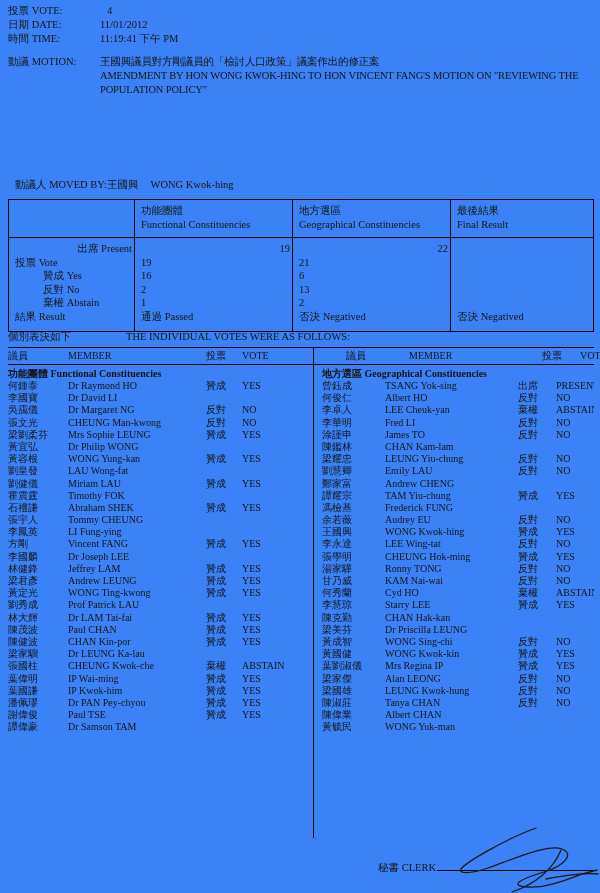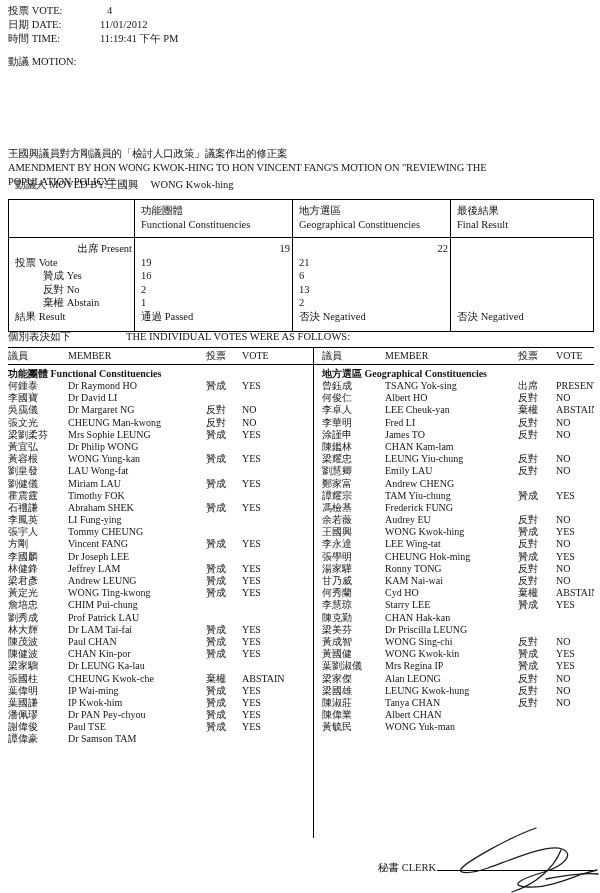--- a/index.html
+++ b/index.html
@@ -1,50 +1,50 @@
 <!DOCTYPE html>
 <html><head>
 <meta charset="utf-8">
 <style>
   * { margin:0; padding:0; box-sizing:border-box; }
   html,body { background:#e8e8e8; }
   .page {
     position:relative; width:600px; height:893px; margin:0 auto;
-    background:#ffffff; color:#151515;
+    background:#3b82f6; color:#151515;
     font-family:"Liberation Serif","DejaVu Serif",serif;
     font-size:10.5px; overflow:hidden;
   }
   .lbl { display:inline-block; width:92px; flex:0 0 92px; }
   
   .meta { position:absolute; top:4px; left:8px; line-height:14px; }
   .meta-row { display:flex; white-space:nowrap; }
   .meta .val4 { padding-left:7px; }
   
-  .motion { position:absolute; top:55px; left:8px; display:flex; line-height:14px;flex-direction:column; }
+  .motion { position:absolute; top:55px; left:8px; display:flex; line-height:14px; }
   .motion-val { width:498px; letter-spacing:-0.15px; }
   
   .movedby { position:absolute; top:178px; left:15px; display:flex; line-height:14px; white-space:nowrap; }
   .movedby .zh { margin-right:12px; }
   
   table.summary { position:absolute; top:199px; left:8px; width:585px;
     border-collapse:collapse; border:1.5px solid #000; font-size:10.5px; table-layout:fixed; }
   table.summary th, table.summary td { vertical-align:top; text-align:left; font-weight:normal;
     padding:0 2px 0 6px; line-height:13.5px; white-space:nowrap; }
   table.summary col.c1 { width:126px; } table.summary col.c2 { width:158px; }
   table.summary col.c3 { width:158px; } table.summary col.c4 { width:143px; }
   table.summary thead th { height:38px; border-bottom:1.5px solid #000; padding-top:4px; }
   table.summary th + th, table.summary td + td { border-left:1px solid #000; }
   table.summary tbody tr:first-child td { padding-top:4px;text-align:right; }
   table.summary tbody tr:last-child td { padding-bottom:8px; }
   td.indent { padding-left:34px !important;margin-top:35px; }
   
   .iv-label { position:absolute; top:330px; left:8px; display:flex; line-height:13px;gap:26px; }
   .iv-table { position:absolute; top:347px; left:8px; width:586px; font-size:10px; }
   .iv-head { display:flex; border-top:1px solid #000; border-bottom:1px solid #000;
-    padding:2px 0 3px 0; line-height:11px; }
+    padding:2px 0 3px 0; line-height:11px;gap:24px; }
   .iv-left { width:302px; flex:0 0 302px; }
   .iv-right { flex:1; margin-left:12px; }
   .grid-l { display:grid; grid-template-columns:60px 138px 36px 1fr; }
   .grid-r { display:grid; grid-template-columns:63px 133px 38px 1fr; }
   .iv-body { display:flex; padding-top:2px;justify-content:center; }
   .group-row { font-weight:bold; line-height:13px; white-space:nowrap; }
   .ivrow { line-height:12.2px; height:12.2px; white-space:nowrap; }
   .ivrow span { overflow:hidden; }
   .iv-divider { position:absolute; left:305px; top:0; width:1px; height:491px; background:#000; }
   
@@ -242,32 +242,32 @@
               <span></span>
               <span></span>
             </div>
             <div class="ivrow grid-l">
               <span>石禮謙</span>
               <span>Abraham SHEK</span>
               <span>贊成</span>
               <span>YES</span>
             </div>
             <div class="ivrow grid-l">
+              <span>張宇人</span>
+              <span>Tommy CHEUNG</span>
+              <span></span>
+              <span></span>
+            </div>
+            <div class="ivrow grid-l">
               <span>李鳳英</span>
               <span>LI Fung-ying</span>
               <span></span>
               <span></span>
             </div>
             <div class="ivrow grid-l">
-              <span>張宇人</span>
-              <span>Tommy CHEUNG</span>
-              <span></span>
-              <span></span>
-            </div>
-            <div class="ivrow grid-l">
               <span>方剛</span>
               <span>Vincent FANG</span>
               <span>贊成</span>
               <span>YES</span>
             </div>
             <div class="ivrow grid-l">
               <span>李國麟</span>
               <span>Dr Joseph LEE</span>
               <span></span>
               <span></span>
@@ -282,26 +282,20 @@
               <span>梁君彥</span>
               <span>Andrew LEUNG</span>
               <span>贊成</span>
               <span>YES</span>
             </div>
             <div class="ivrow grid-l">
               <span>黃定光</span>
               <span>WONG Ting-kwong</span>
               <span>贊成</span>
               <span>YES</span>
-            </div>
-            <div class="ivrow grid-l">
-              <span>詹培忠</span>
-              <span>CHIM Pui-chung</span>
-              <span></span>
-              <span></span>
             </div>
             <div class="ivrow grid-l">
               <span>劉秀成</span>
               <span>Prof Patrick LAU</span>
               <span></span>
               <span></span>
             </div>
             <div class="ivrow grid-l">
               <span>林大輝</span>
               <span>Dr LAM Tai-fai</span>

